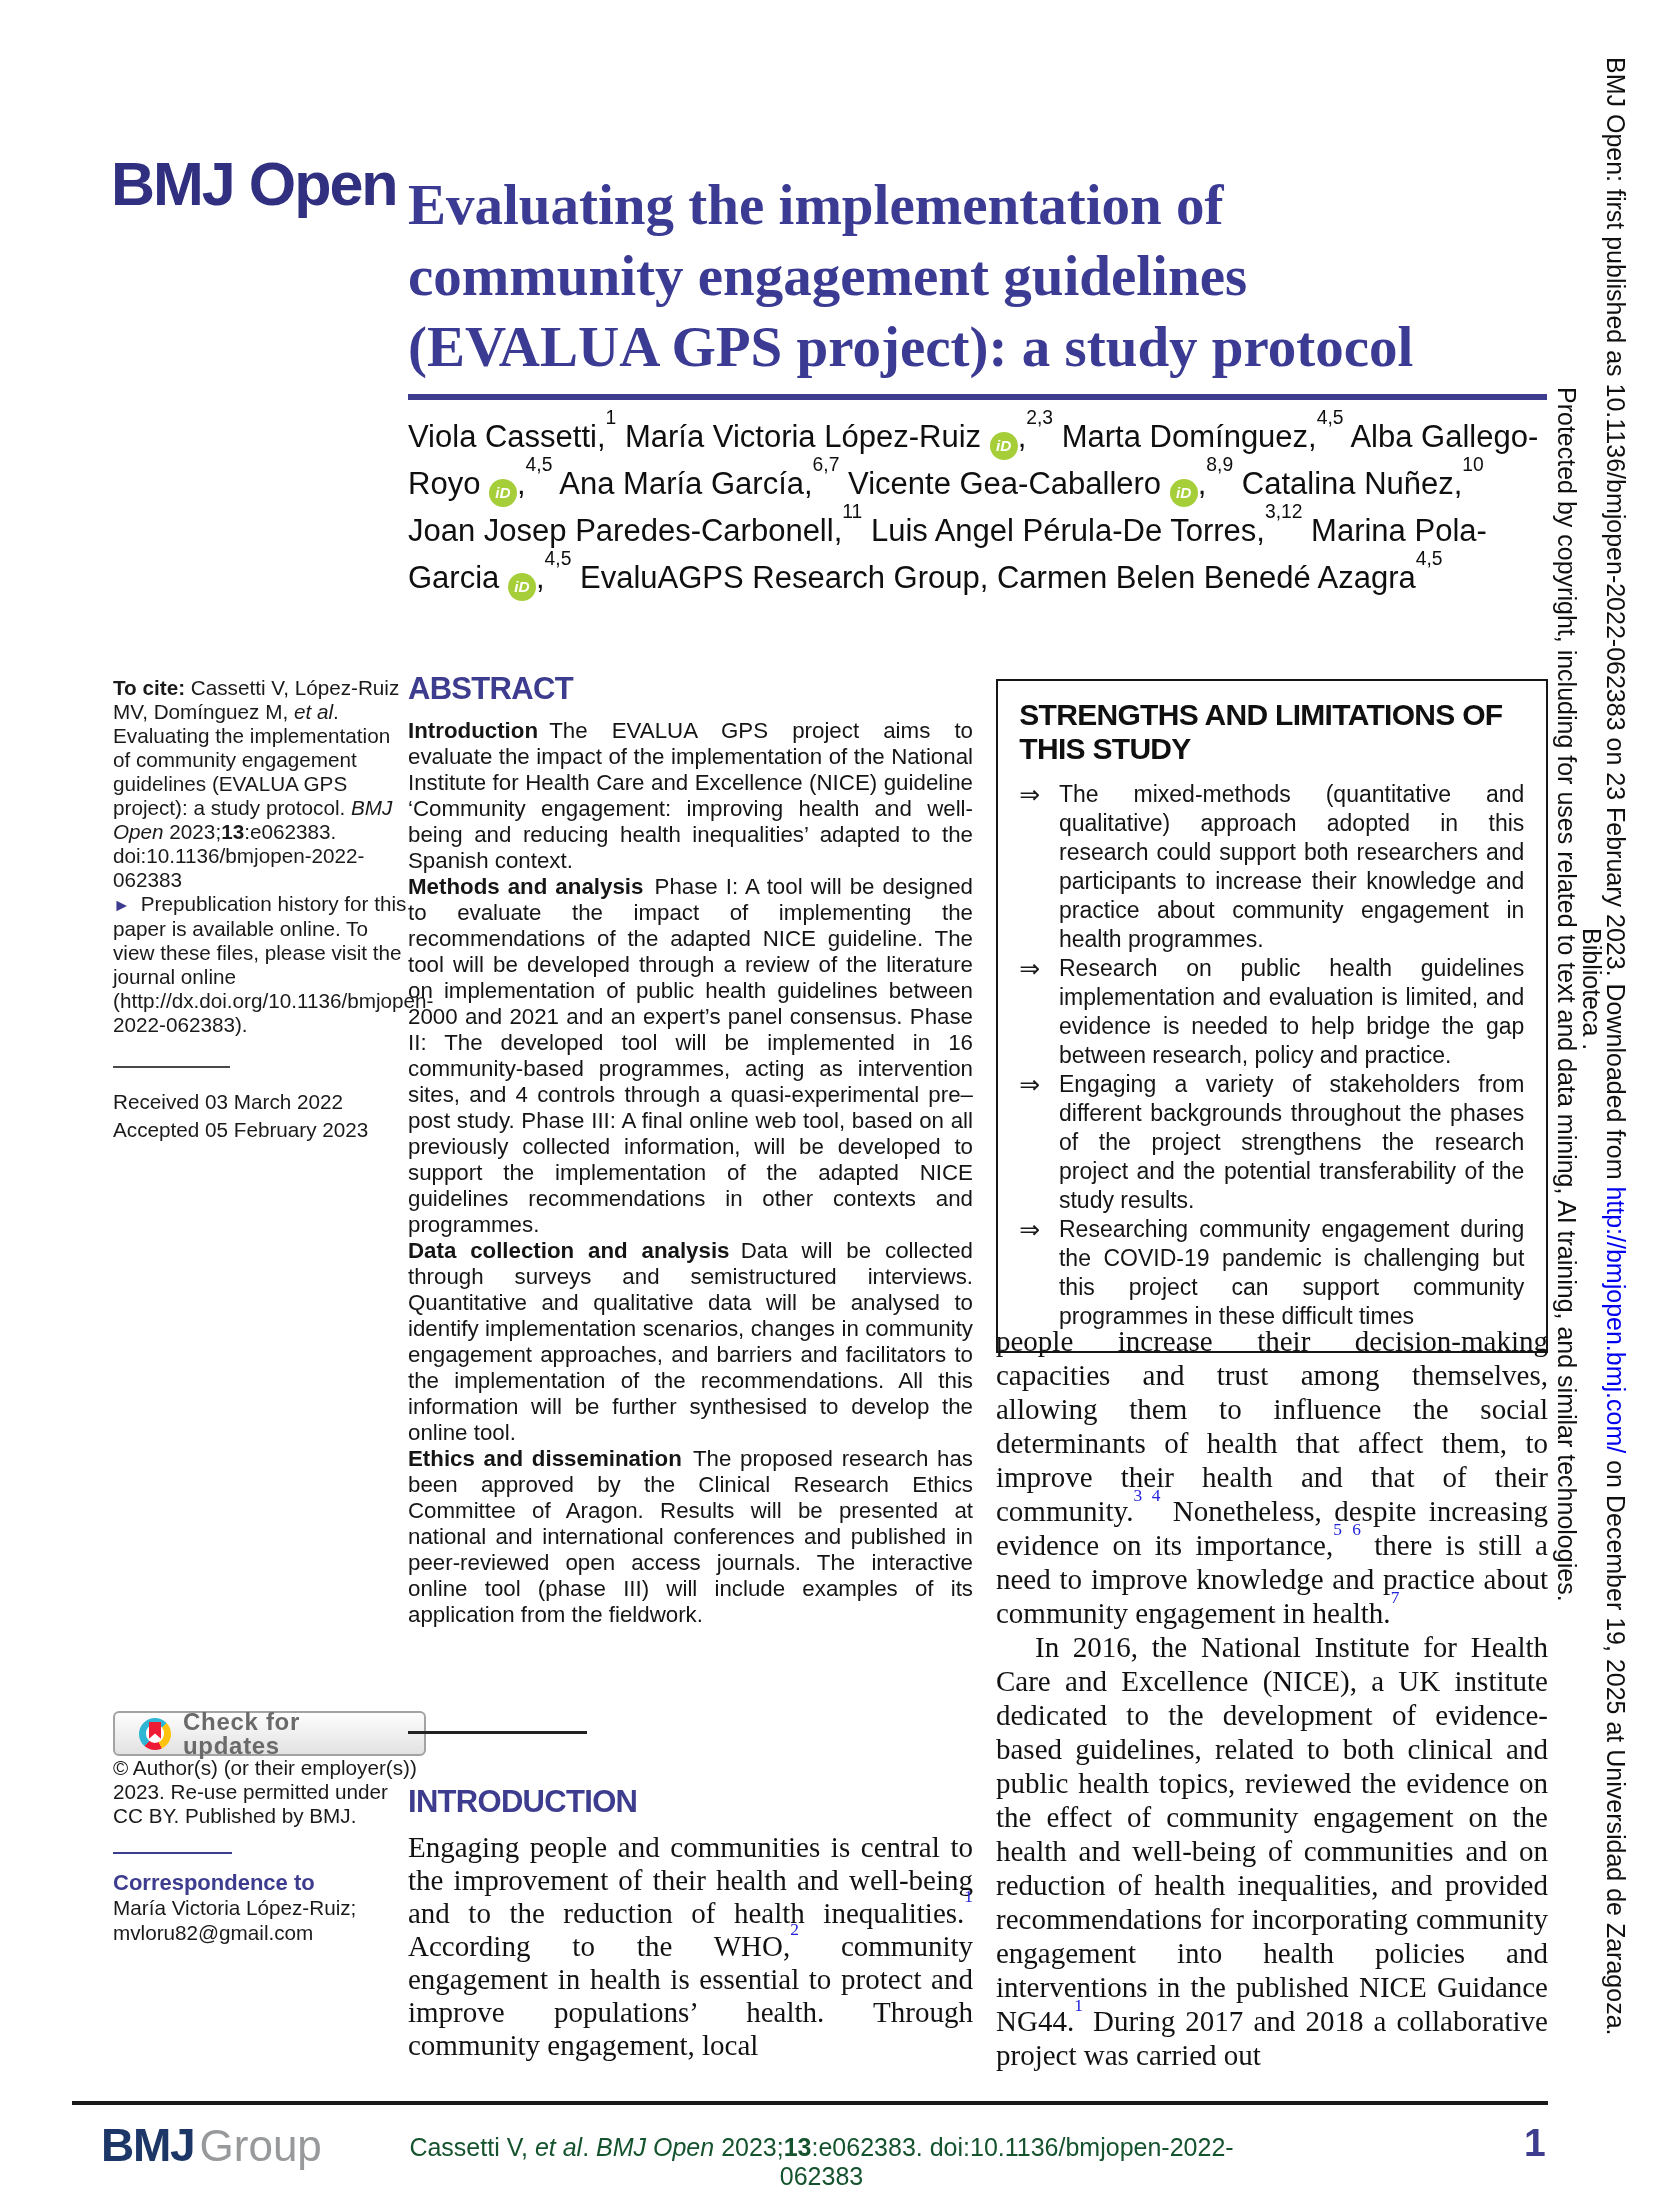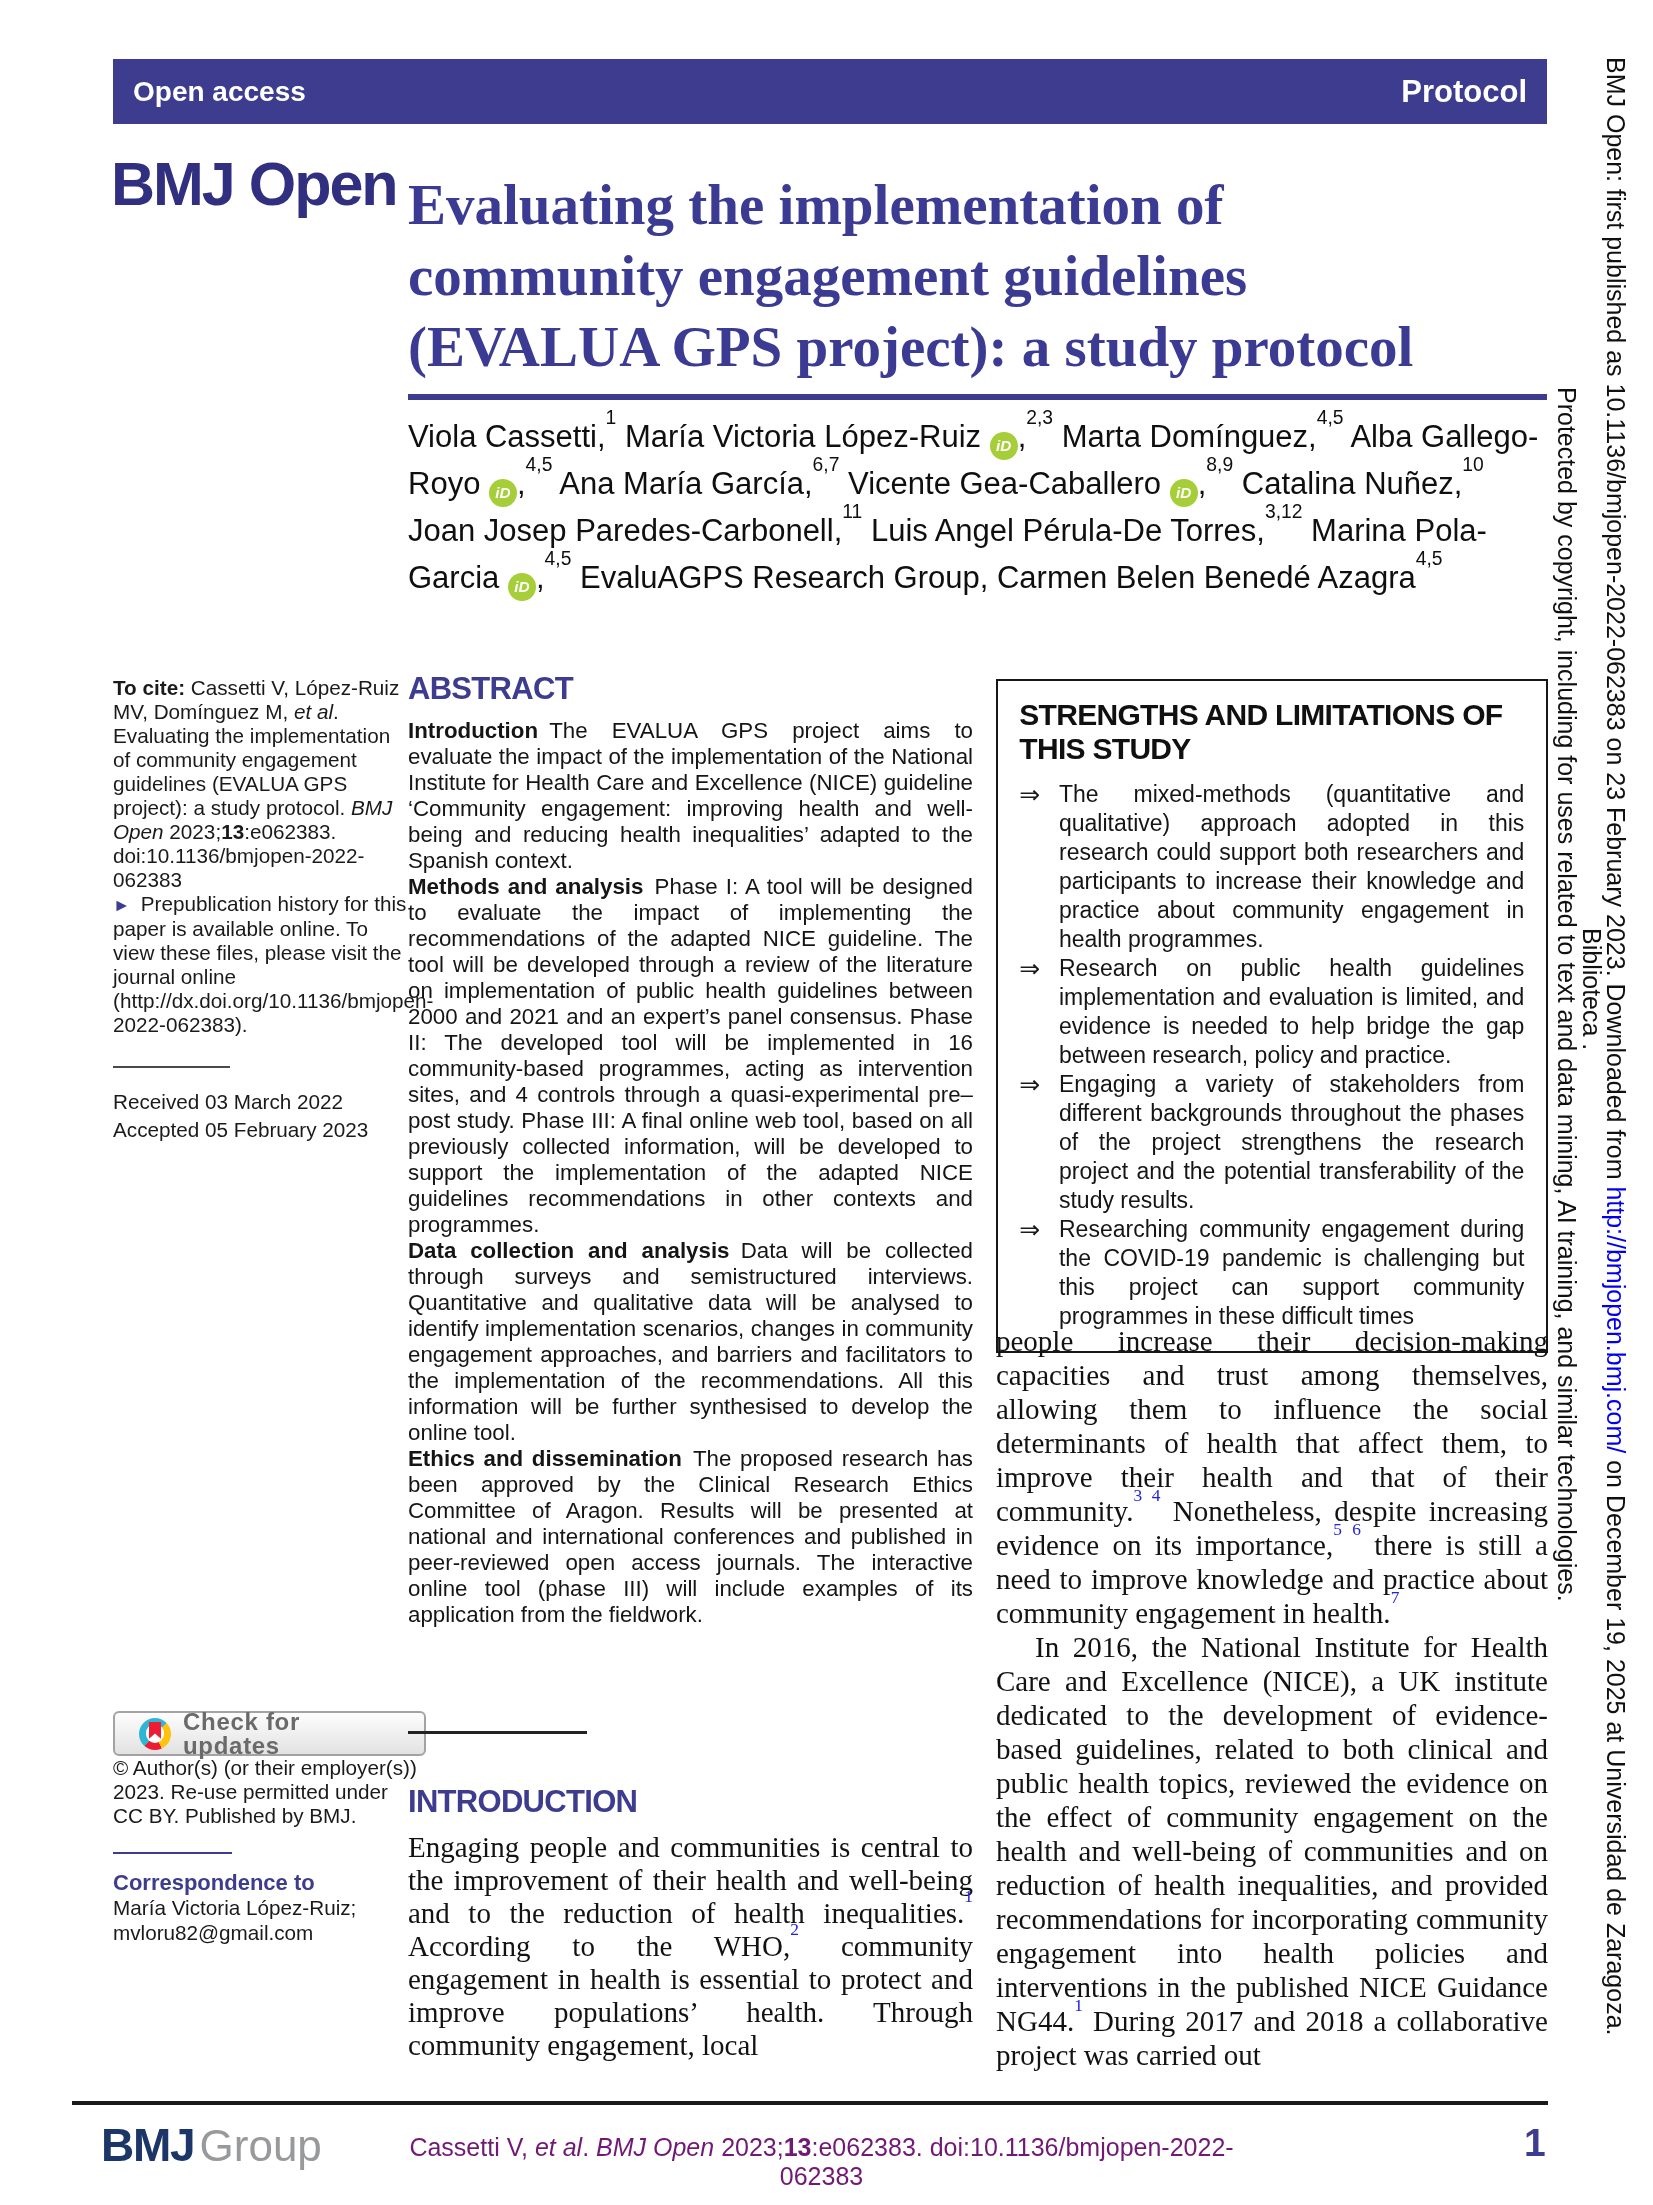--- a/index.html
+++ b/index.html
@@ -70,41 +70,37 @@
   .sl-text{font-size:23px;line-height:29px;text-align:justify;color:#151515;}
   .col-right-body{position:absolute;left:996px;top:1324px;width:552px;}
   .col-right-body .serif-p{line-height:34px;}
   .p-indent{text-indent:39px;}
 
   
   .f-rule{position:absolute;left:72px;top:2101px;width:1476px;height:4px;background:#1a1a1a;}
   .f-logo{position:absolute;left:101px;top:2118px;}
   .f-bmj{font-size:46px;font-weight:bold;color:#1b3667;letter-spacing:-1.3px;margin-top:40px;}
   .f-group{font-size:44px;color:#97999b;margin-left:5.3px;}
-  .f-cite{position:absolute;left:408px;top:2133px;width:827px;text-align:center;font-size:25px;color:#701a75;}
+  .f-cite{position:absolute;left:408px;top:2133px;width:827px;text-align:center;font-size:25px;color:#14532d;}
   .f-page{position:absolute;left:1524px;top:2121px;font-size:39px;font-weight:bold;color:#3d3c8e;}
 
   
   .vtext{position:absolute;writing-mode:vertical-rl;white-space:nowrap;
          font-size:25px;line-height:1.05;color:#101010;}
   .v-outer{left:1603px;top:57px;}
   .v-biblio{left:1579px;top:928px;}
   .v-protected{left:1554px;top:387px;}
   .vlink{color:#0000ee;}
   b{font-weight:bold;} i{font-style:italic;}
 </style>
 </head>
 <body>
 
 <div class="page">
 
-  <div class="banner">
-    <span class="oa">Open access</span>
-    <span class="pr">Protocol</span>
-  </div>
 
   <div class="jlogo">BMJ Open</div>
 
   <h1 class="title">Evaluating the implementation of<br>community engagement guidelines<br>(EVALUA GPS project): a study protocol</h1>
 
   <div class="rule-top"></div>
 
   <div class="authors"><span>Viola Cassetti,<sup class="asup">1</sup> </span><span>María Victoria López-Ruiz <span class="orcid">iD</span>,<sup class="asup">2,3</sup> </span><span>Marta Domínguez,<sup class="asup">4,5</sup> </span><span>Alba Gallego-Royo <span class="orcid">iD</span>,<sup class="asup">4,5</sup> </span><span>Ana María García,<sup class="asup">6,7</sup> </span><span>Vicente Gea-Caballero <span class="orcid">iD</span>,<sup class="asup">8,9</sup> </span><span>Catalina Nuñez,<sup class="asup">10</sup> </span><span>Joan Josep Paredes-Carbonell,<sup class="asup">11</sup> </span><span>Luis Angel Pérula-De Torres,<sup class="asup">3,12</sup> </span><span>Marina Pola-Garcia <span class="orcid">iD</span>,<sup class="asup">4,5</sup> </span><span>EvaluAGPS Research Group, </span><span>Carmen Belen Benedé Azagra<sup class="asup">4,5</sup> </span></div>
 
   <div class="col-left cl-top">

